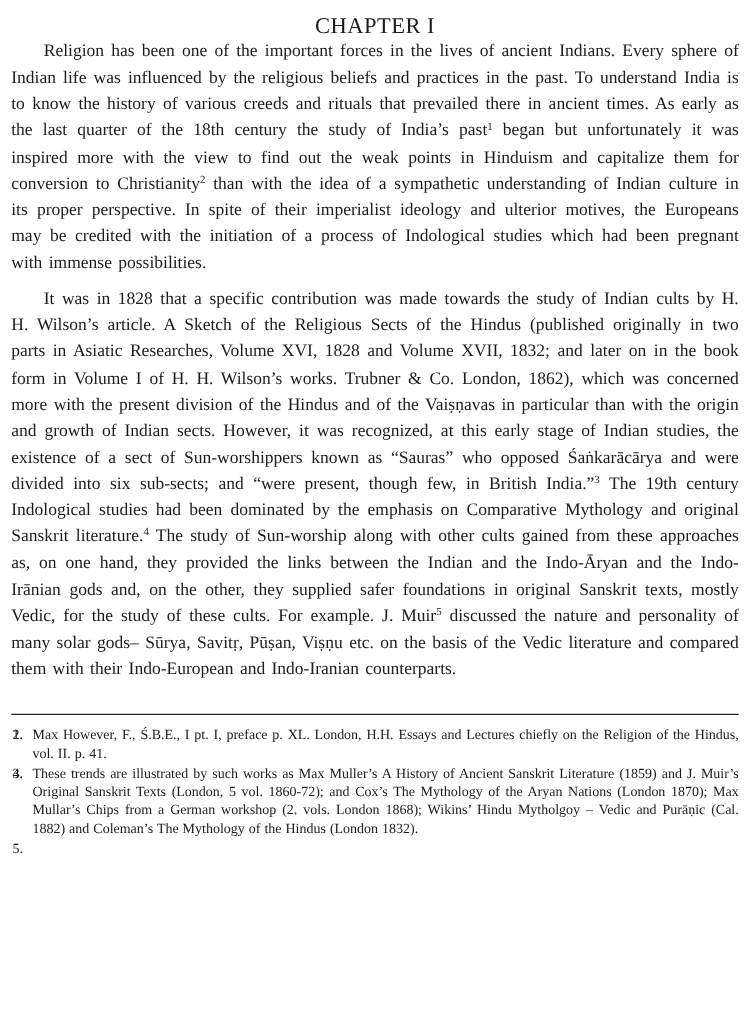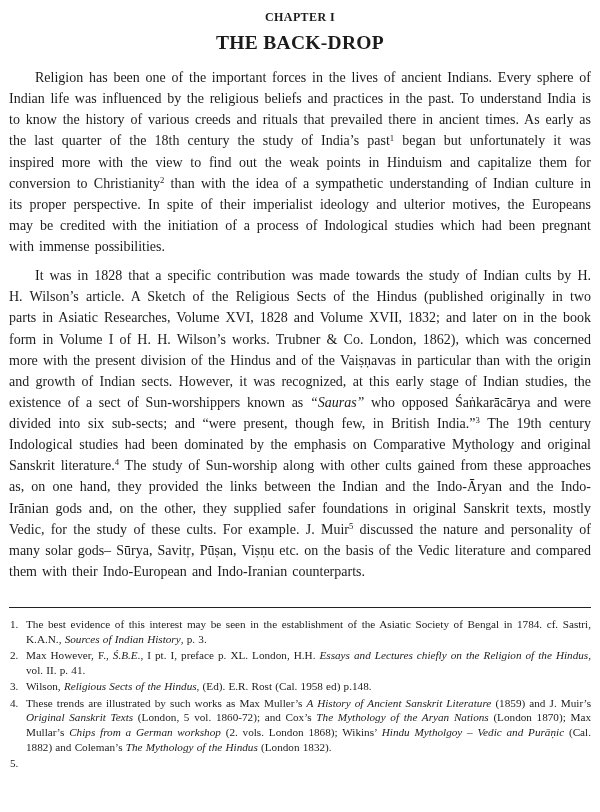--- a/index.html
+++ b/index.html
@@ -10,22 +10,22 @@
     color: var(--ink, #1b1b1b);
   }
   .page {
     width: 600px; height: 812px;
     background: var(--paper, #ffffff);
     padding: 8px 9px 6px 9px;
     overflow: hidden;
   }
   .chapter-heading {
     text-align: center;
-    font-size: 12px;
-    font-weight: bold;
+    font-size: 18px;
+    font-weight: normal;
     letter-spacing: 0.4px;
     margin-top: 2px;
   }
   .chapter-title {
     text-align: center;
     font-size: 19.5px;
     font-weight: bold;
     letter-spacing: 0.3px;
     margin-top: 7px;
     margin-bottom: 13px;
@@ -38,21 +38,21 @@
     word-spacing: 1.6px;
   }
   .body-para + .body-para { margin-top: 8px; }
   sup {
     font-size: 0.62em;
     line-height: 0;
     vertical-align: baseline;
     position: relative;
     top: -0.55em;
   }
-  .it { font-style: italic; }
+  .it { }
   .fn-rule {
     border: none;
     border-top: 1.4px solid #222;
     margin: 25px 0 9px 0;
   }
   .footnotes {
     list-style: none;
     font-size: 11.2px;
     line-height: 1.3;
   }
@@ -64,39 +64,36 @@
     word-spacing: 0.4px;
   }
   .fn-num { position: absolute; left: 1px; }
 </style>
 </head>
 <body>
 
 <div class="page">
 
   <h1 class="chapter-heading">CHAPTER I</h1>
-  <h2 class="chapter-title">THE BACK-DROP</h2>
 
   <p class="body-para"><span>Religion has been one of the important forces in the lives of ancient Indians. Every sphere of Indian life was influenced by the religious beliefs and practices in the past. To understand India is to know the history of various creeds and rituals that prevailed there in ancient times. As early as the last quarter of the 18th century the study of India’s past</span><sup>1</sup><span> began but unfortunately it was inspired more with the view to find out the weak points in Hinduism and capitalize them for conversion to Christianity</span><sup>2</sup><span> than with the idea of a sympathetic understanding of Indian culture in its proper perspective. In spite of their imperialist ideology and ulterior motives, the Europeans may be credited with the initiation of a process of Indological studies which had been pregnant with immense possibilities.</span></p>
   <p class="body-para"><span>It was in 1828 that a specific contribution was made towards the study of Indian cults by H. H. Wilson’s article. A Sketch of the Religious Sects of the Hindus (published originally in two parts in Asiatic Researches, Volume XVI, 1828 and Volume XVII, 1832; and later on in the book form in Volume I of H. H. Wilson’s works. Trubner &amp; Co. London, 1862), which was concerned more with the present division of the Hindus and of the Vaiṣṇavas in particular than with the origin and growth of Indian sects. However, it was recognized, at this early stage of Indian studies, the existence of a sect of Sun-worshippers known as </span><span class="it">“Sauras”</span><span> who opposed Śaṅkarācārya and were divided into six sub-sects; and “were present, though few, in British India.”</span><sup>3</sup><span> The 19th century Indological studies had been dominated by the emphasis on Comparative Mythology and original Sanskrit literature.</span><sup>4</sup><span> The study of Sun-worship along with other cults gained from these approaches as, on one hand, they provided the links between the Indian and the Indo-Āryan and the Indo-Irānian gods and, on the other, they supplied safer foundations in original Sanskrit texts, mostly Vedic, for the study of these cults. For example. J. Muir</span><sup>5</sup><span> discussed the nature and personality of many solar gods– Sūrya, Savitṛ, Pūṣan, Viṣṇu etc. on the basis of the Vedic literature and compared them with their Indo-European and Indo-Iranian counterparts.</span></p>
 
   <hr class="fn-rule">
 
   <ol class="footnotes">
     <li class="fn">
       <span class="fn-num">1.</span>
-      <span class="fn-text"><span>The best evidence of this interest may be seen in the establishment of the Asiatic Society of Bengal in 1784. cf. Sastri, K.A.N., </span><span class="it">Sources of Indian History</span><span>, p. 3.</span></span>
     </li>
     <li class="fn">
       <span class="fn-num">2.</span>
       <span class="fn-text"><span>Max However, F., </span><span class="it">Ś.B.E.</span><span>, I pt. I, preface p. XL. London, H.H. </span><span class="it">Essays and Lectures chiefly on the Religion of the Hindus</span><span>, vol. II. p. 41.</span></span>
     </li>
     <li class="fn">
       <span class="fn-num">3.</span>
-      <span class="fn-text"><span>Wilson, </span><span class="it">Religious Sects of the Hindus</span><span>, (Ed). E.R. Rost (Cal. 1958 ed) p.148.</span></span>
     </li>
     <li class="fn">
       <span class="fn-num">4.</span>
       <span class="fn-text"><span>These trends are illustrated by such works as Max Muller’s </span><span class="it">A History of Ancient Sanskrit Literature</span><span> (1859) and J. Muir’s </span><span class="it">Original Sanskrit Texts</span><span> (London, 5 vol. 1860-72); and Cox’s </span><span class="it">The Mythology of the Aryan Nations</span><span> (London 1870); Max Mullar’s </span><span class="it">Chips from a German workshop</span><span> (2. vols. London 1868); Wikins’ </span><span class="it">Hindu Mytholgoy – Vedic and Purāṇic</span><span> (Cal. 1882) and Coleman’s </span><span class="it">The Mythology of the Hindus</span><span> (London 1832).</span></span>
     </li>
     <li class="fn">
       <span class="fn-num">5.</span>
     </li>
   </ol>
 

